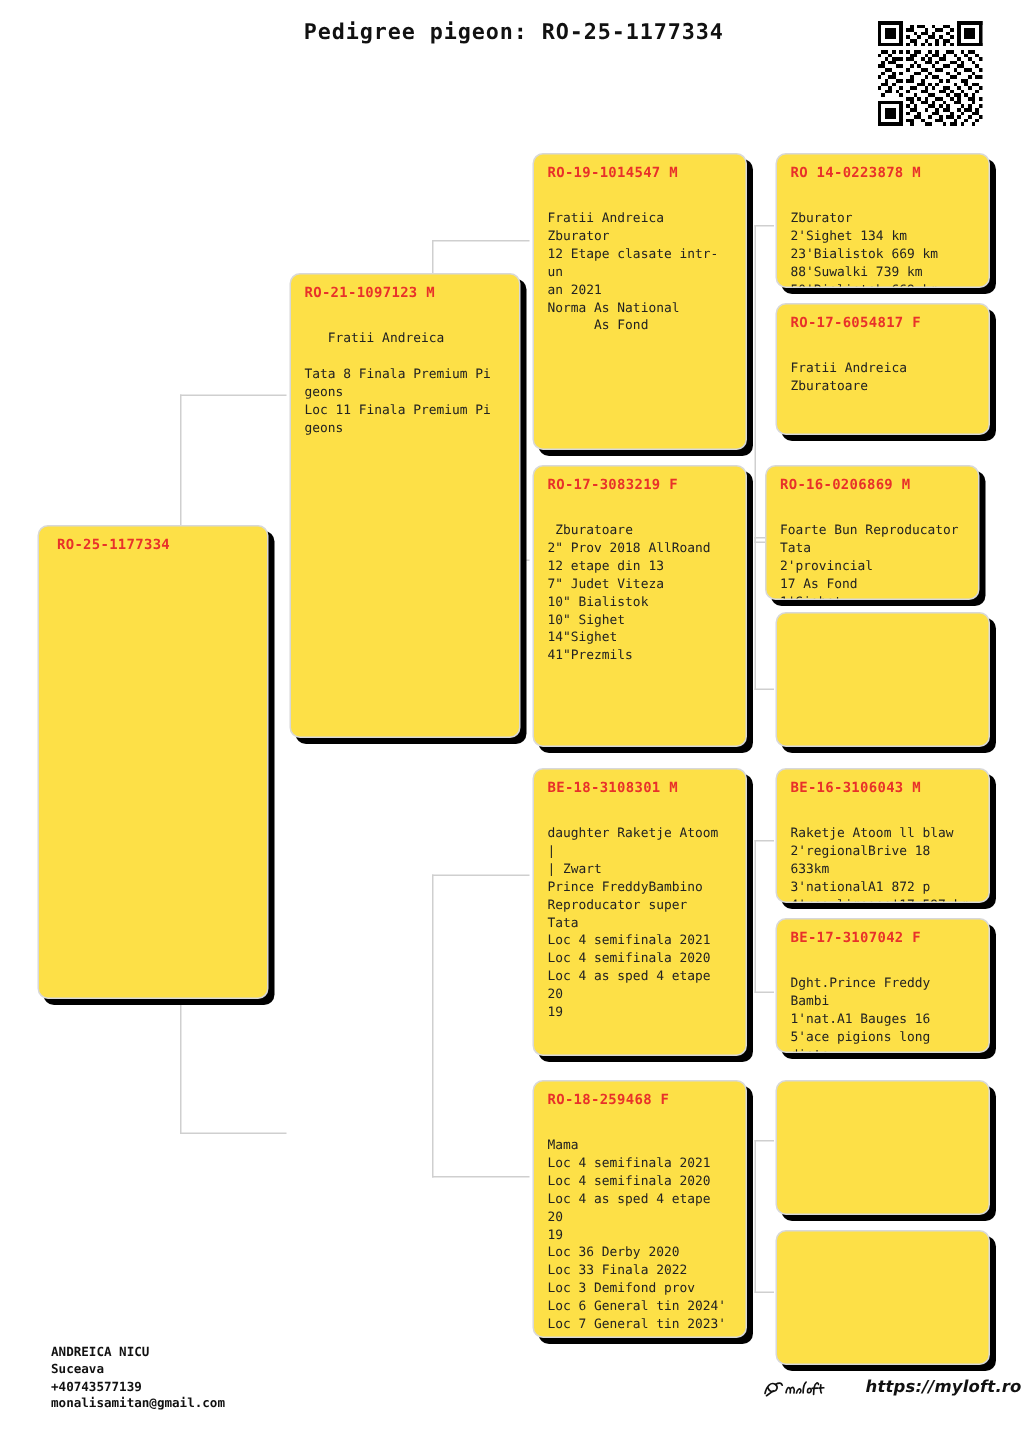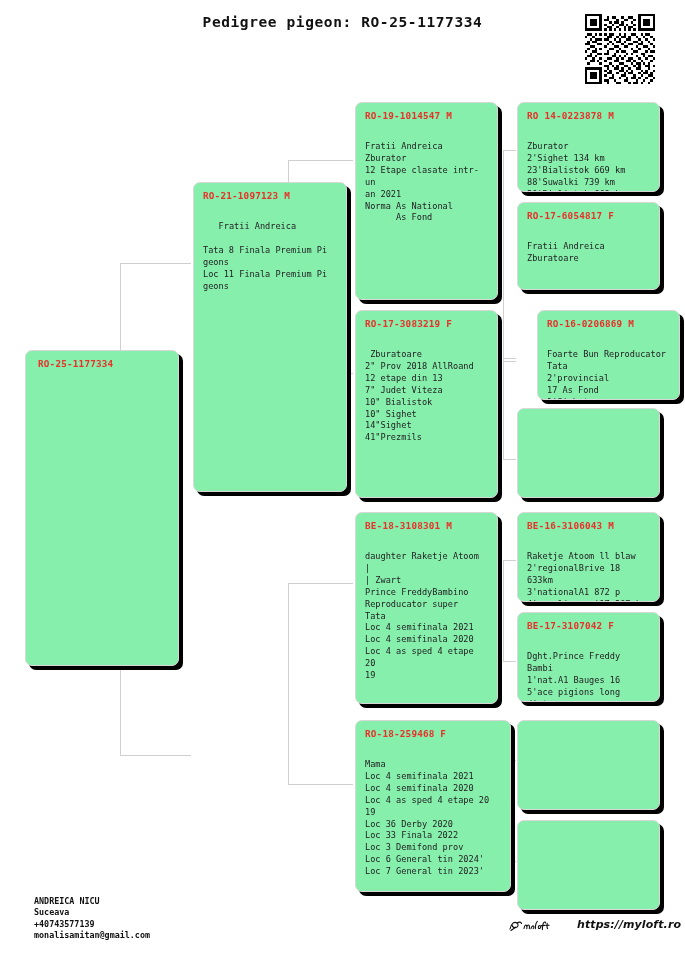--- a/index.html
+++ b/index.html
@@ -27,21 +27,21 @@
     background:#fff;
   }
   .qr svg{display:block;width:70px;height:70px;}
 
   
   .conn{position:absolute;border-color:#cfcfcf;border-style:solid;border-width:0;}
 
   
   .box{
     position:absolute;
-    background:#86efac;
+    background:#fde047;
     border:1px solid #d8d8d8;
     border-radius:7px;
     box-shadow:4px 4px 0 0 #000;
     box-sizing:border-box;
     padding:7px 8px 6px 9px;
     overflow:hidden;
   }
   .box .pid{
     color:#e8312a;
     font-family:"DejaVu Sans Mono",monospace;
@@ -364,21 +364,21 @@
 | Zwart
 Prince FreddyBambino
 Reproducator super
 Tata
 Loc 4 semifinala 2021
 Loc 4 semifinala 2020
 Loc 4 as sped 4 etape 20
 19</div>
   </div>
 
-  <div class="box" style="left:355px;top:720px;width:156px;height:172px;">
+  <div class="box" style="left:355px;top:720px;width:143px;height:172px;">
     <div class="pid">RO-18-259468 F</div>
     <div class="lines">Mama
 Loc 4 semifinala 2021
 Loc 4 semifinala 2020
 Loc 4 as sped 4 etape 20
 19
 Loc 36 Derby 2020
 Loc 33 Finala 2022
 Loc 3 Demifond prov
 Loc 6 General tin 2024'
@@ -394,21 +394,21 @@
 50'Bialistok 669 km
 25'Suwalki 739 km</div>
   </div>
 
   <div class="box" style="left:517px;top:202px;width:143px;height:88px;">
     <div class="pid">RO-17-6054817 F</div>
     <div class="lines">Fratii Andreica
 Zburatoare</div>
   </div>
 
-  <div class="box" style="left:537px;top:310px;width:143px;height:90px;">
+  <div class="box" style="left:510px;top:310px;width:143px;height:90px;">
     <div class="pid">RO-16-0206869 M</div>
     <div class="lines">Foarte Bun Reproducator
 Tata
 2'provincial
 17 As Fond
 1'Sighet
 41'Bialistok</div>
   </div>
 
   <div class="box empty" style="left:517px;top:408px;width:143px;height:90px;">

